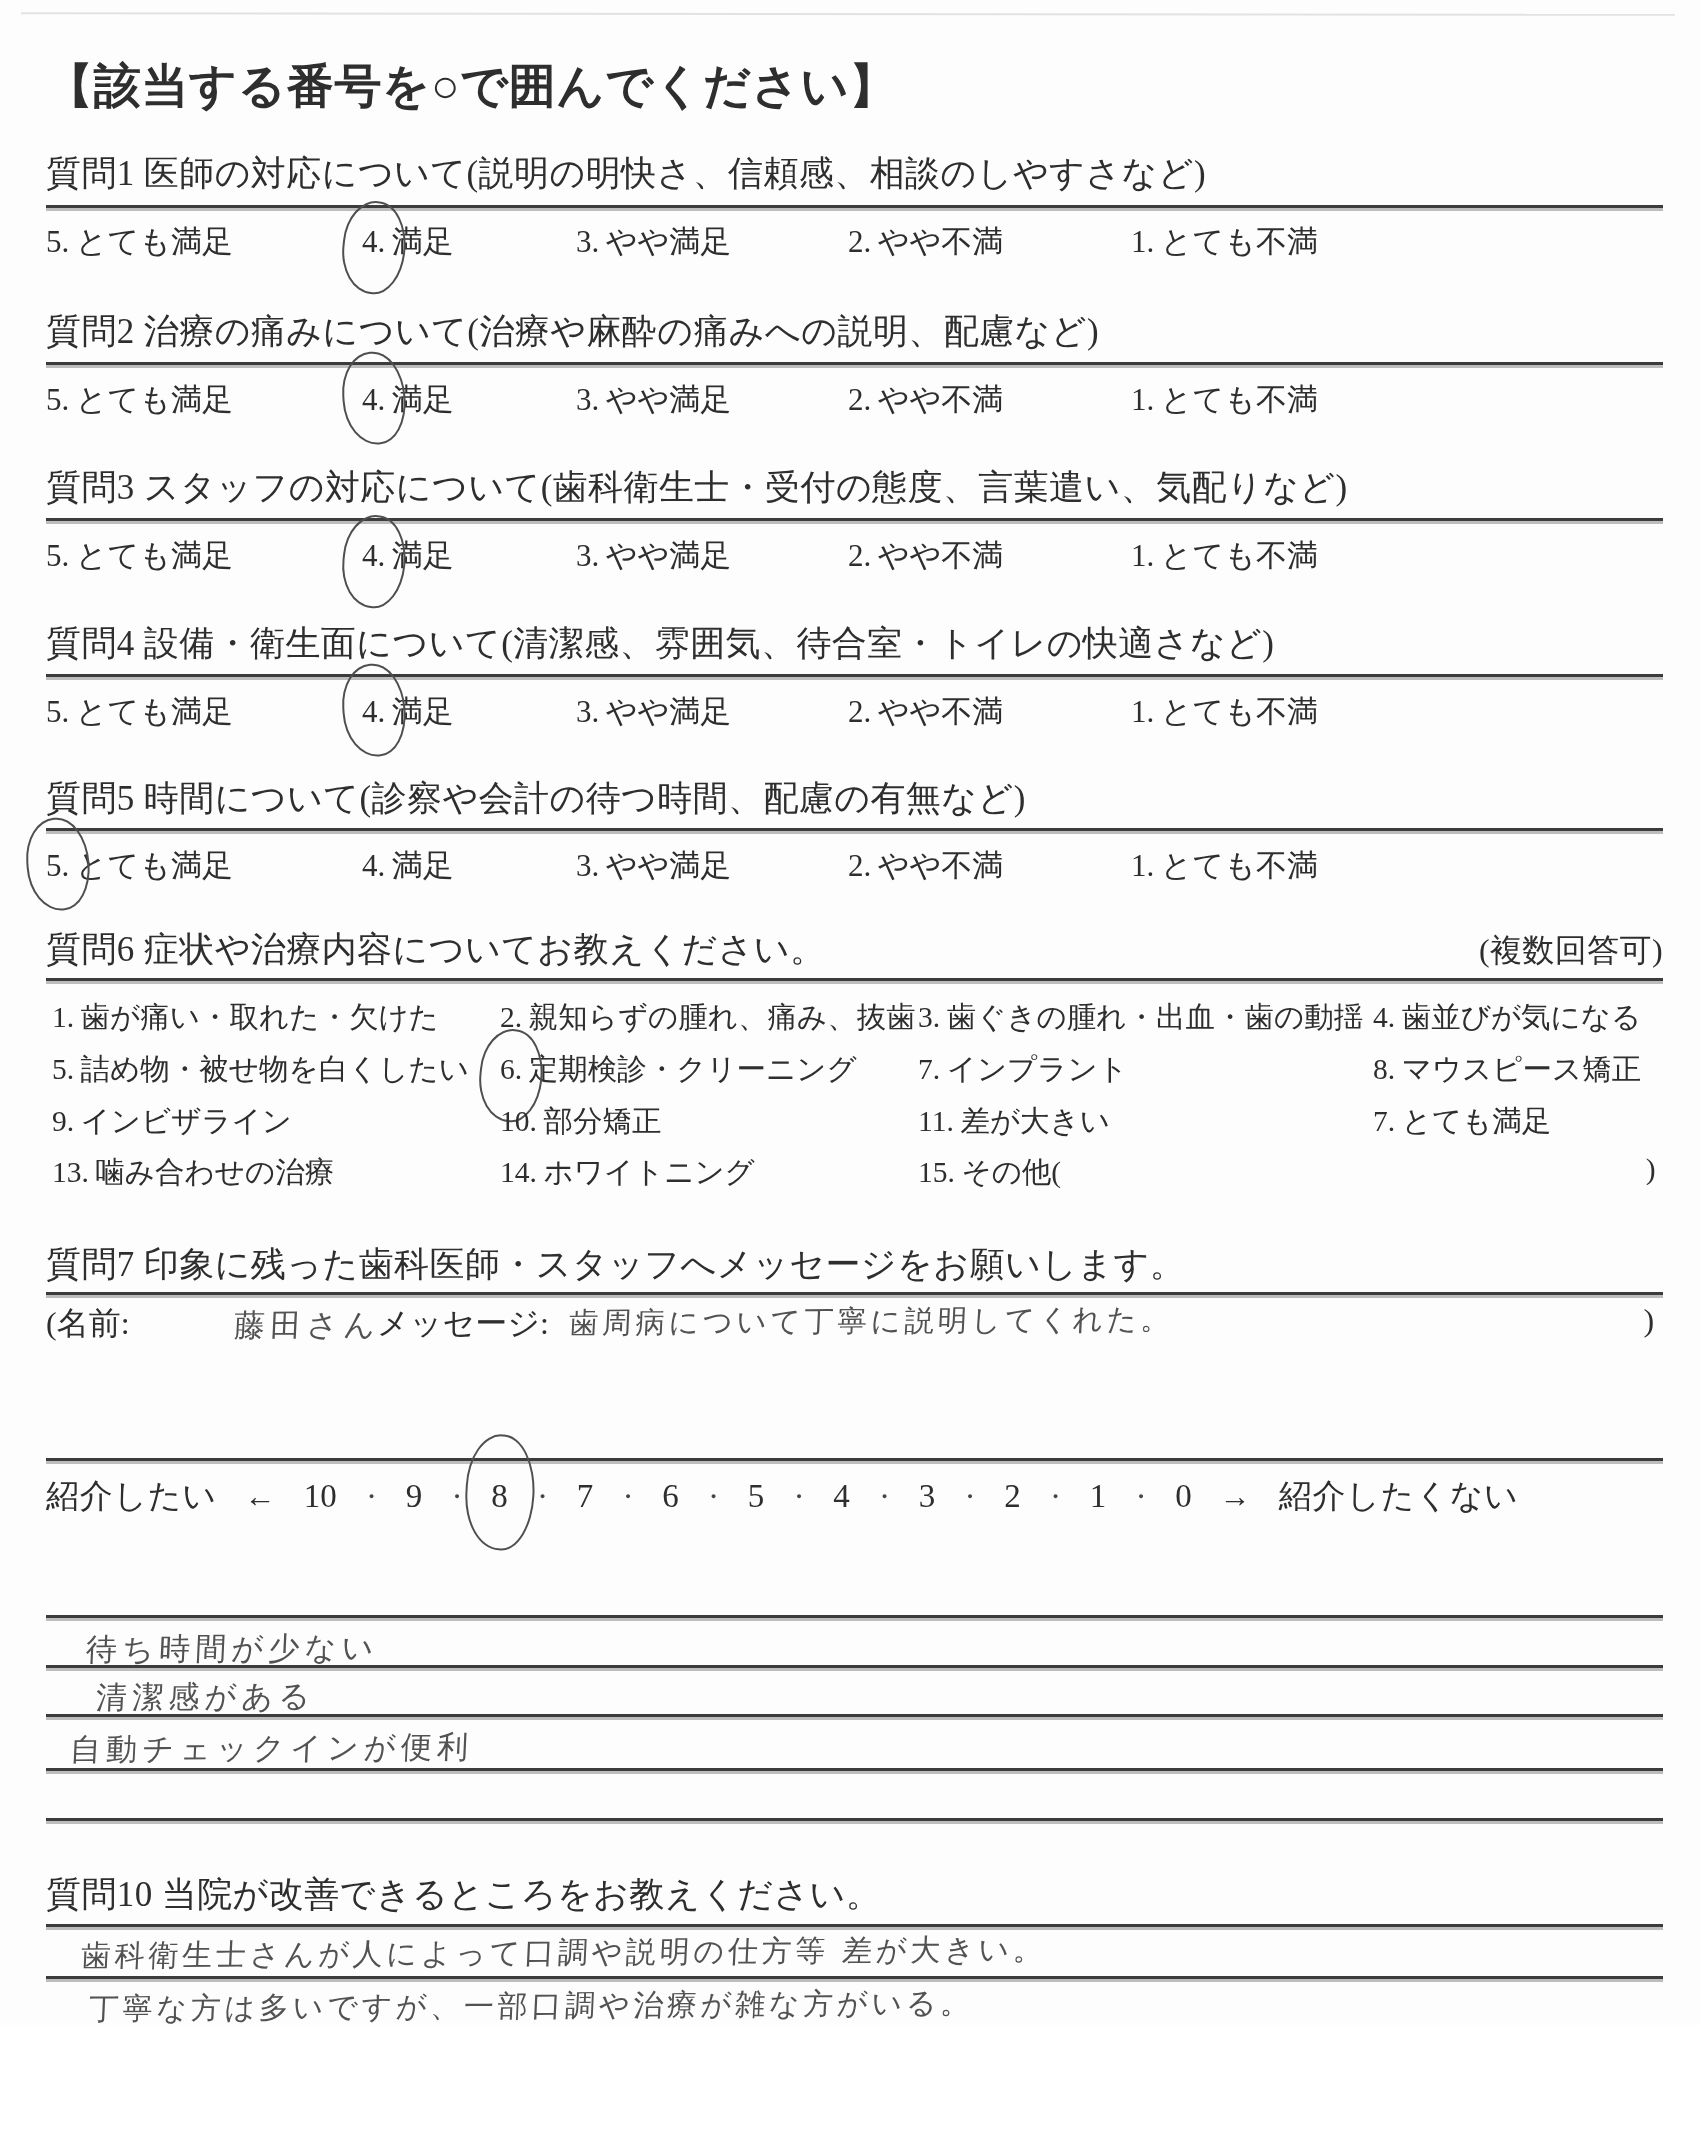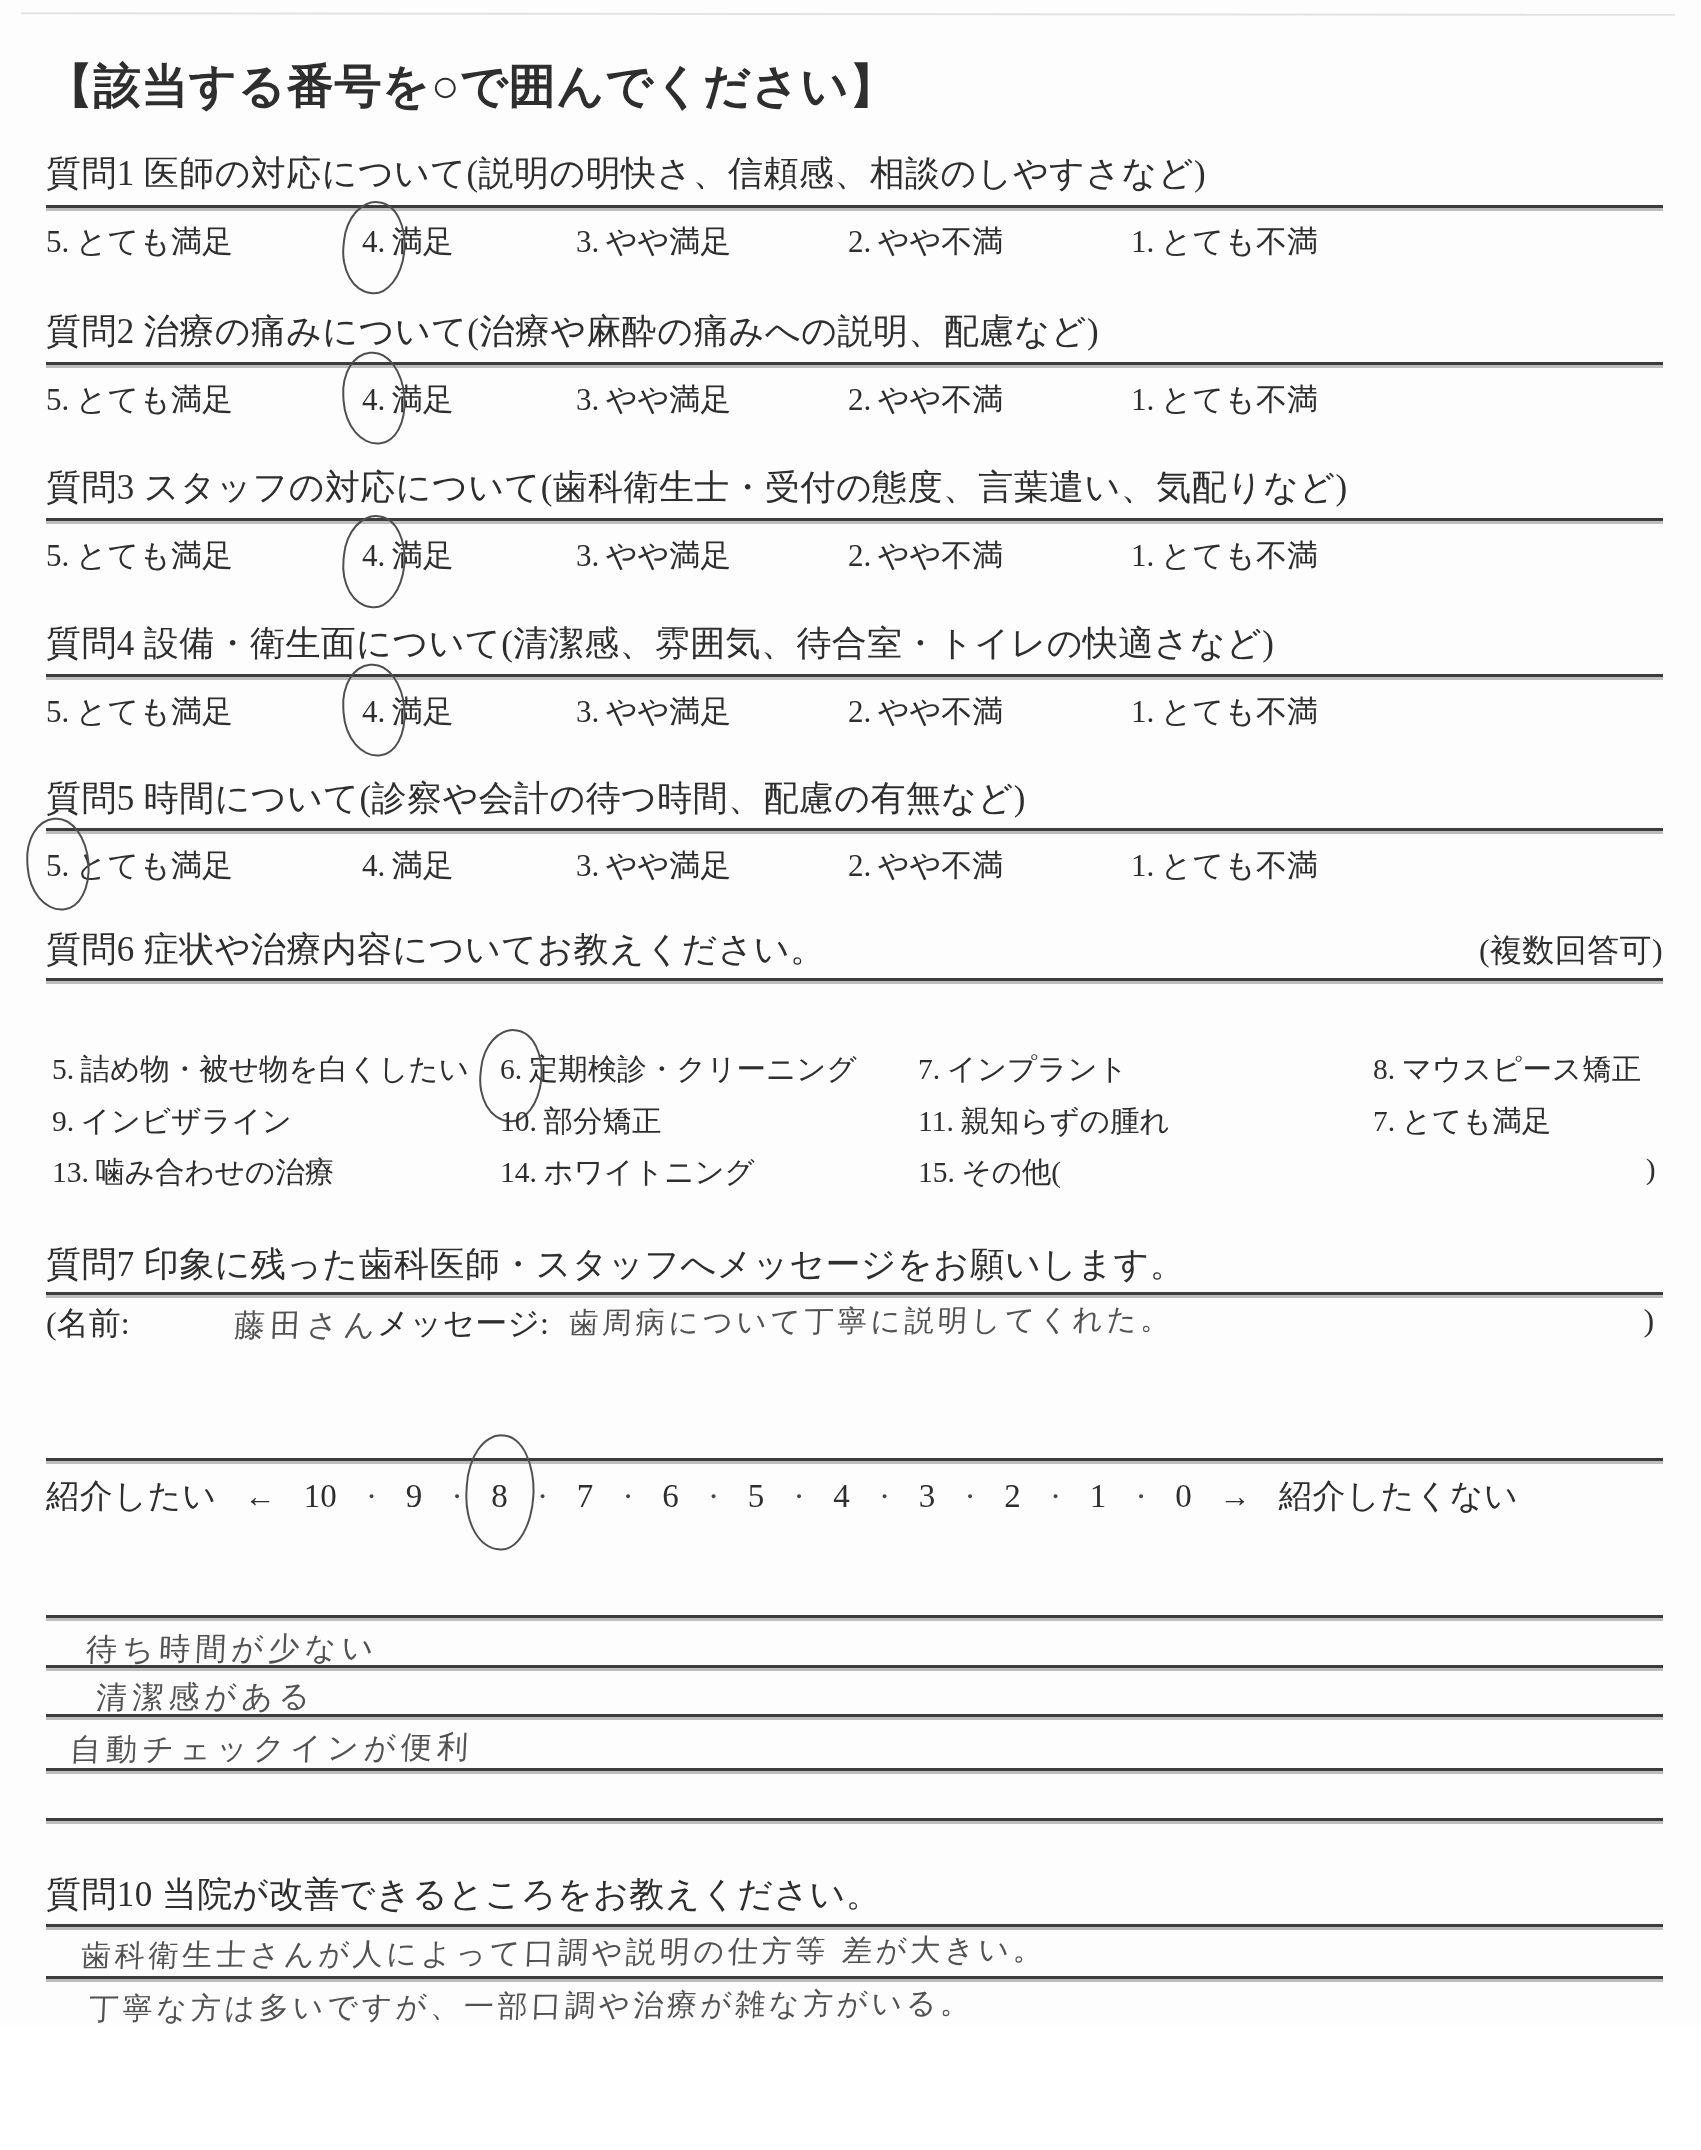--- a/index.html
+++ b/index.html
@@ -96,30 +96,36 @@
     <span class="opt" style="left:530px"><span class="num">3.</span><span>やや満足</span></span>
     <span class="opt" style="left:802px"><span class="num">2.</span><span>やや不満</span></span>
     <span class="opt" style="left:1085px"><span class="num">1.</span><span>とても不満</span></span>
   </div>
 
   <div class="row qh" style="top:930px">
     <span>質問6 症状や治療内容についてお教えください。</span>
     <span class="note">(複数回答可)</span>
   </div>
   <div class="row rule" style="top:978px"></div>
+  <div class="row q6row" style="top:998px">
+    <span class="q6i" style="left:5.9px"><span class="num">1.</span><span>歯が痛い・取れた・欠けた</span></span>
+    <span class="q6i" style="left:454px"><span class="num">2.</span><span>親知らずの腫れ、痛み、抜歯</span></span>
+    <span class="q6i" style="left:872px"><span class="num">3.</span><span>歯ぐきの腫れ・出血・歯の動揺</span></span>
+    <span class="q6i" style="left:1327px"><span class="num">4.</span><span>歯並びが気になる</span></span>
+  </div>
   <div class="row q6row" style="top:1050px">
     <span class="q6i" style="left:5.9px"><span class="num">5.</span><span>詰め物・被せ物を白くしたい</span></span>
     <span class="q6i" style="left:454px"><span class="num circled">6.</span><span>定期検診・クリーニング</span></span>
     <span class="q6i" style="left:872px"><span class="num">7.</span><span>インプラント</span></span>
     <span class="q6i" style="left:1327px"><span class="num">8.</span><span>マウスピース矯正</span></span>
   </div>
   <div class="row q6row" style="top:1102px">
     <span class="q6i" style="left:5.9px"><span class="num">9.</span><span>インビザライン</span></span>
     <span class="q6i" style="left:454px"><span class="num">10.</span><span>部分矯正</span></span>
-    <span class="q6i" style="left:872px"><span class="num">11.</span><span>親知らずの腫れ</span></span>
+    <span class="q6i" style="left:872px"><span class="num">11.</span><span>差が大きい</span></span>
     <span class="q6i" style="left:1327px"><span class="num">7.</span><span>とても満足</span></span>
   </div>
   <div class="row q6row" style="top:1153px">
     <span class="q6i" style="left:5.9px"><span class="num">13.</span><span>噛み合わせの治療</span></span>
     <span class="q6i" style="left:454px"><span class="num">14.</span><span>ホワイトニング</span></span>
     <span class="q6i" style="left:872px"><span class="num">15.</span><span>その他(</span></span>
     <span class="q6i" style="right:7.4px">)</span>
   </div>
 
   <div class="row qh" style="top:1245px">質問7 印象に残った歯科医師・スタッフへメッセージをお願いします。</div>

